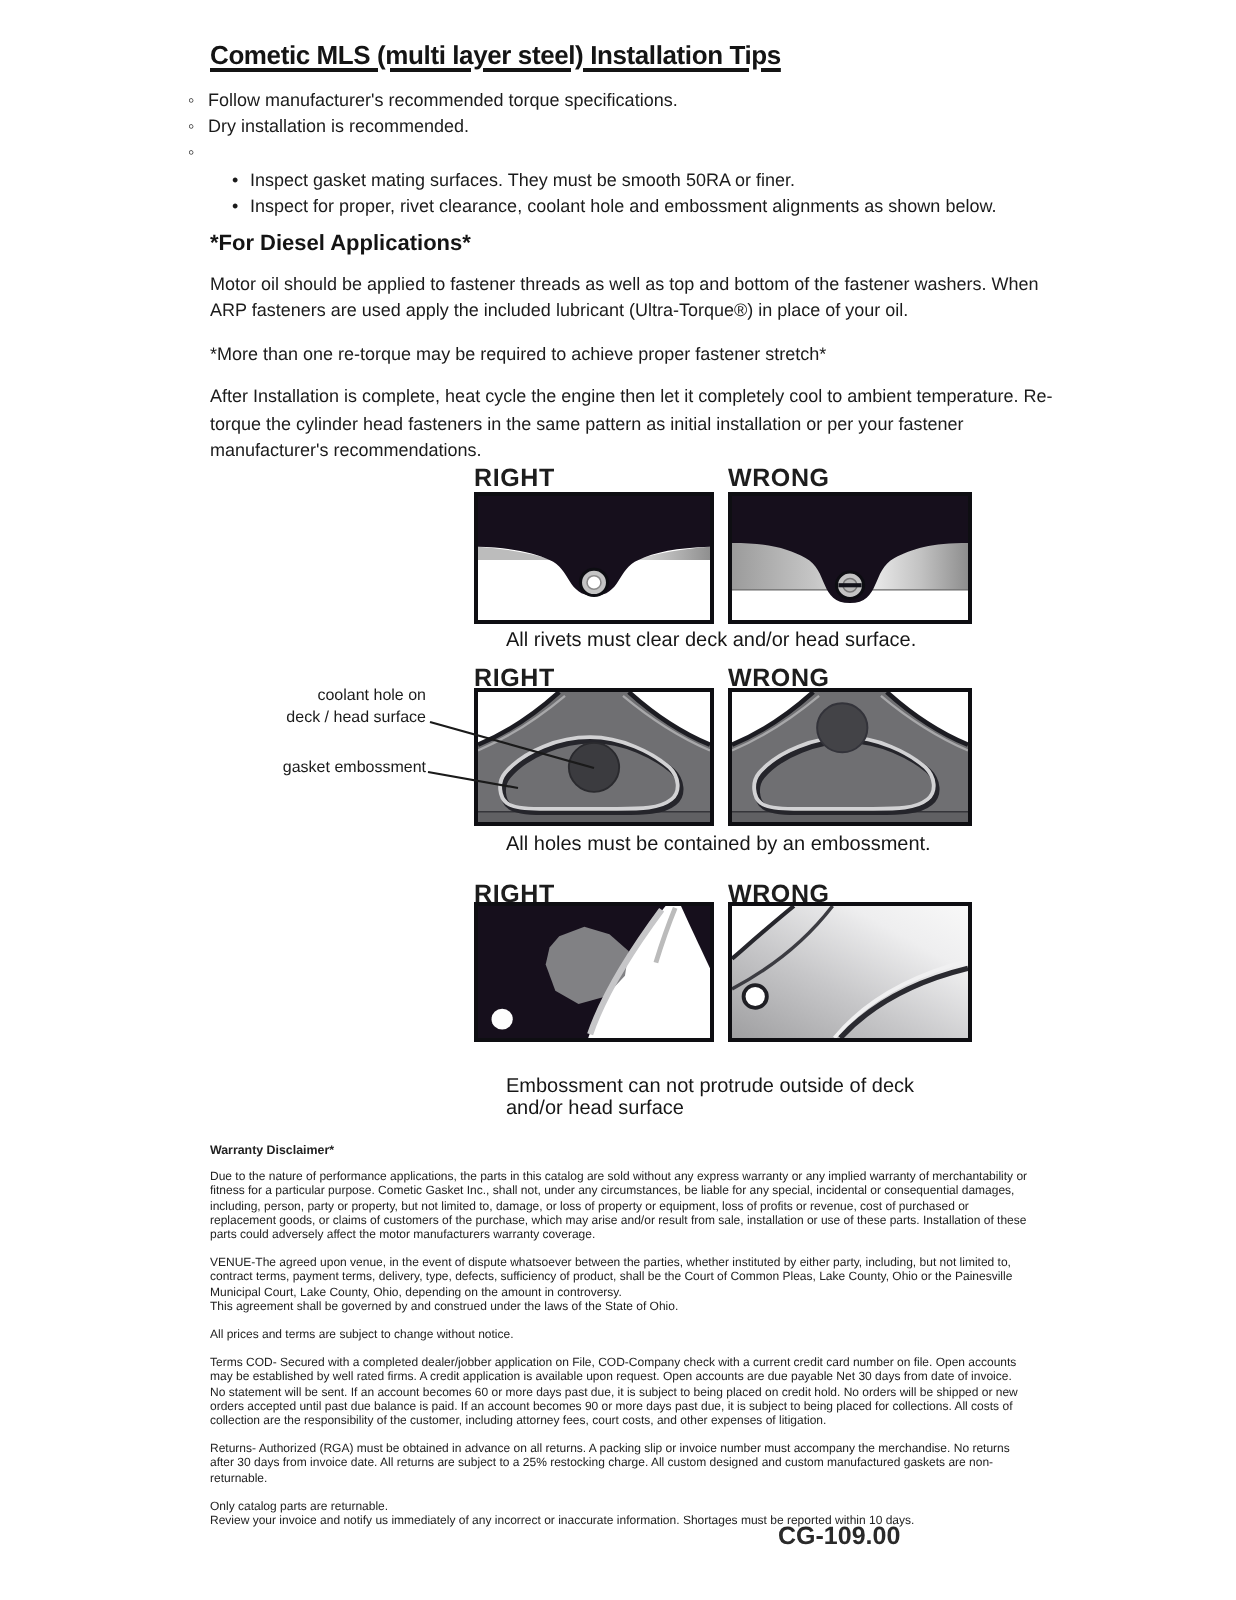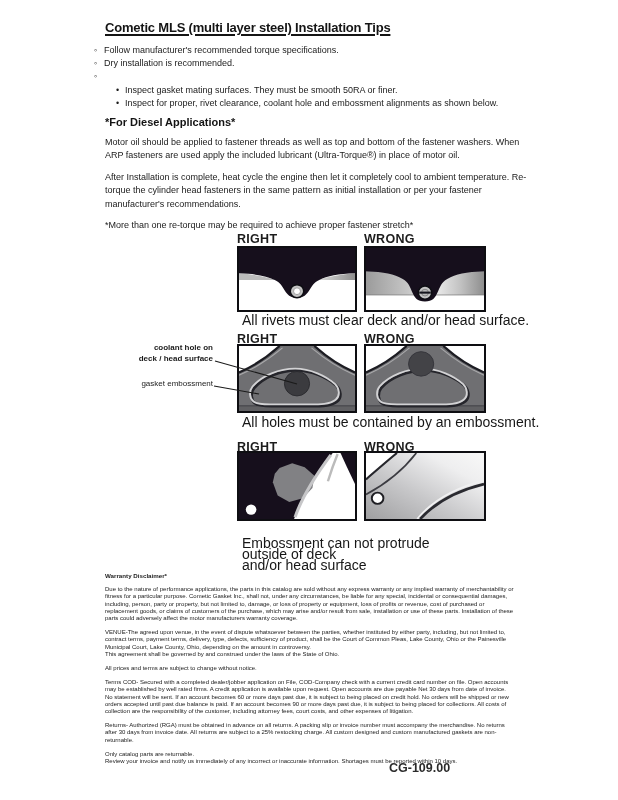--- a/index.html
+++ b/index.html
@@ -24,27 +24,27 @@
        letter-spacing:0.3px;color:#1d1d1d;}
   .lblL{left:0;width:120px;}
   .lblR{left:127px;width:122px;}
   .box{position:absolute;box-sizing:border-box;background:#fff;}
   .boxL{left:0;width:120px;}
   .boxR{left:127px;width:122px;}
   .fig1 .box{top:14px;height:66px;border:2.5px solid #0e0e12;}
   .fig2 .box{top:12px;height:69px;border:2px solid #0e0e12;}
   .fig3 .box{top:11px;height:70px;border:2px solid #0e0e12;}
   .box svg{display:block;width:100%;height:100%;}
-  .cap{position:absolute;left:5px;font-size:14px;line-height:11px;color:#161616;white-space:nowrap;}
+  .cap{position:absolute;left:16px;font-size:10px;line-height:11px;color:#161616;white-space:nowrap;}
   .fig1 .cap{top:83px;}
   .fig2 .cap{top:85px;}
   .fig3 .cap{top:84px;white-space:normal;width:235px;margin-top:14px;}
   .ann{position:absolute;left:-130px;width:106px;text-align:right;font-size:8px;
        line-height:10.5px;color:#1b1b1b;}
-  .ann1{top:11px;font-weight:bold;}
+  .ann1{top:11px;}
   .ann2{top:47px;}
   .leaders{position:absolute;left:-130px;top:0;width:260px;height:100px;pointer-events:none;}
   .disclaimer{position:absolute;left:105px;top:572px;width:410px;font-size:6px;
               line-height:7.2px;color:#222;}
   .disclaimer h3{margin:0 0 7px 0;font-size:6.2px;font-weight:700;}
   .disclaimer p{margin:0;}
   .disclaimer .blk{margin-bottom:7px;}
   .footer{position:absolute;left:389px;top:761px;font-size:12.5px;color:#2a2a2a;font-weight:bold;}
 </style>
 </head>
@@ -71,23 +71,23 @@
       <span>Inspect gasket mating surfaces.  They must be smooth 50RA or finer.</span>
     </div>
     <div class="b sub">
       <span class="marker">•</span>
       <span>Inspect for proper, rivet clearance, coolant hole and embossment alignments as shown below.</span>
     </div>
   </div>
 
   <div class="diesel">
     <h2>*For Diesel Applications*</h2>
-    <p>Motor oil should be applied to fastener threads as well as top and bottom of the fastener washers. When ARP fasteners are used apply the included lubricant (Ultra-Torque®) in place of motor oil.</p>
+    <p>Motor oil should be applied to fastener threads as well as top and bottom of the fastener washers. When ARP fasteners are used apply the included lubricant (Ultra-Torque®) in place of your oil.</p>
+    <p>*More than one re-torque may be required to achieve proper fastener stretch*</p>
     <p>After Installation is complete, heat cycle the engine then let it completely cool to ambient temperature. Re-torque the cylinder head fasteners in the same pattern as initial installation or per your fastener manufacturer's recommendations.</p>
-    <p>*More than one re-torque may be required to achieve proper fastener stretch*</p>
   </div>
 
   <div class="figure fig1">
     <div class="lbl lblL">RIGHT</div>
     <div class="lbl lblR">WRONG</div>
     <div class="box boxL">
       <svg viewBox="0 0 120 66" preserveAspectRatio="none">
         <defs>
           <linearGradient id="g1r" x1="1" y1="0" x2="0" y2="0">
             <stop offset="0" stop-color="#8f8f8f"></stop>

